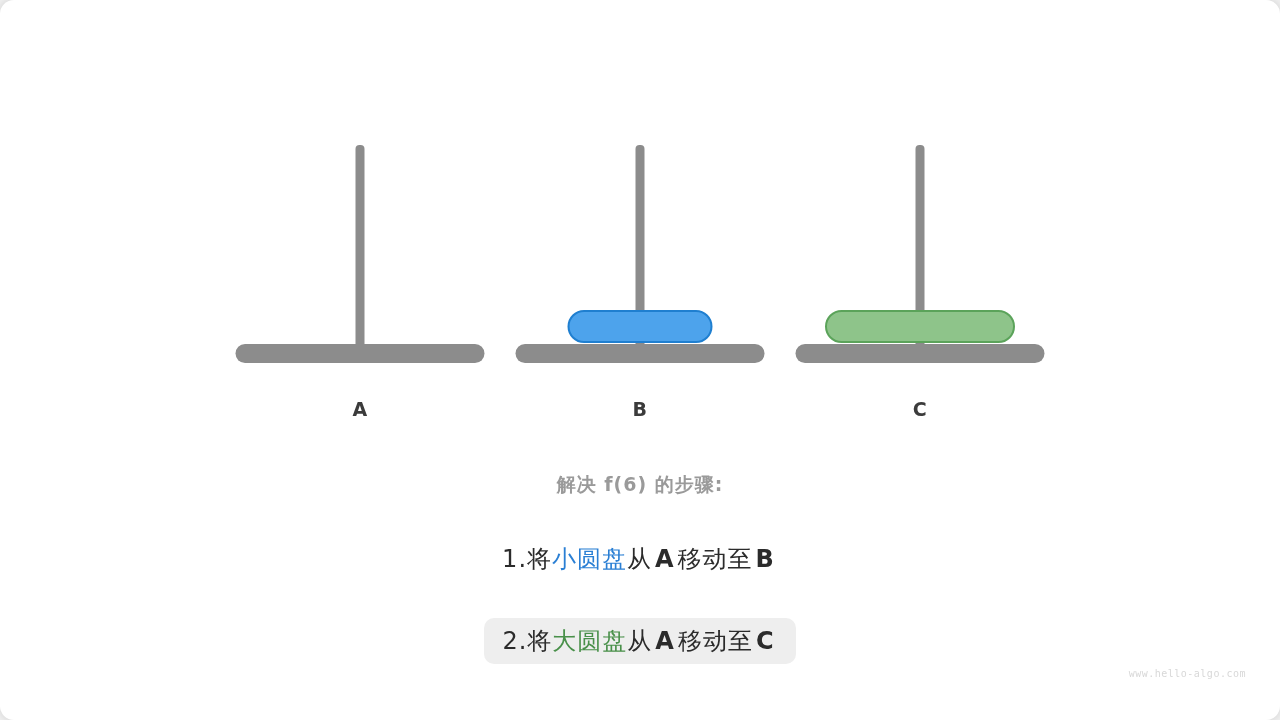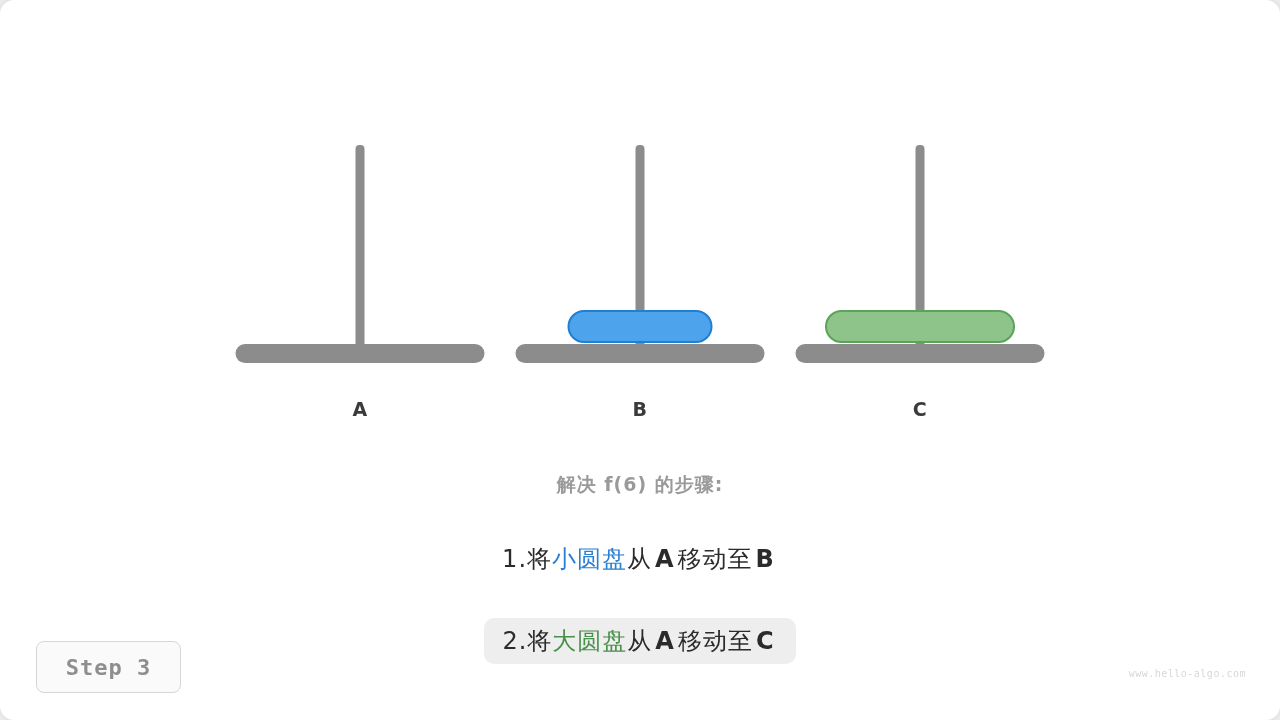--- a/index.html
+++ b/index.html
@@ -196,16 +196,15 @@
       <div>
         <span class="step-row"><span class="num">1.</span><span>将</span><span class="disc-word-small">小圆盘</span><span>从</span><span class="peg">A</span><span>移动至</span><span class="peg">B</span></span>
       </div>
 
       <div>
         <span class="step-row highlight"><span class="num">2.</span><span>将</span><span class="disc-word-large">大圆盘</span><span>从</span><span class="peg">A</span><span>移动至</span><span class="peg">C</span></span>
       </div>
     </div>
   </div>
 
-  <div class="step-badge">Step 3</div>
   <div class="watermark">www.hello-algo.com</div>
 
 </div>
 
 </body></html>

